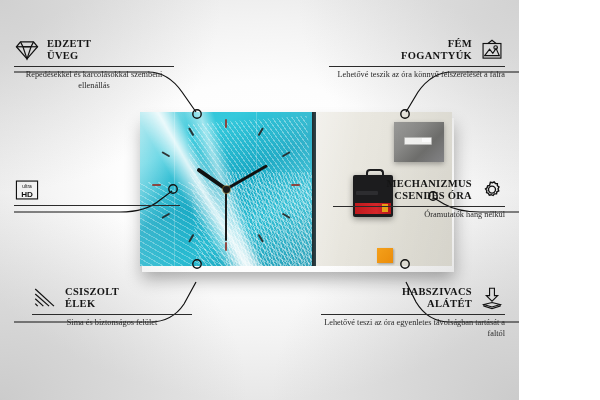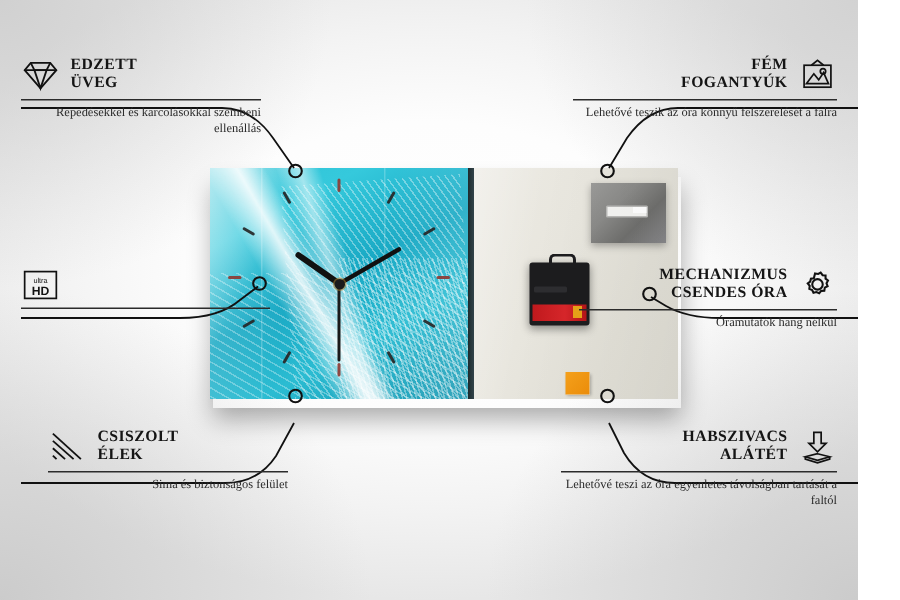--- a/index.html
+++ b/index.html
@@ -2,21 +2,21 @@
 <html><head>
 <meta charset="utf-8">
 <style>
   html,body{margin:0;padding:0;}
   body{
     width:600px;height:400px;overflow:hidden;
     font-family:"Liberation Serif", serif;
     background:#ffffff;
   }
   #stage{
-    position:relative;width:572px;height:400px;
+    position:relative;width:519px;height:400px;
     background:
       radial-gradient(ellipse 60% 55% at 50% 45%, #ffffff 0%, #fdfdfd 45%, #f3f3f3 72%, #e7e7e7 100%);
     overflow:hidden;
   }
   
   .vig{position:absolute;pointer-events:none;}
   .vig.tl{left:0;top:0;width:230px;height:200px;
     background:radial-gradient(ellipse at 0% 0%, rgba(190,190,190,.55) 0%, rgba(200,200,200,0) 68%);}
   .vig.tr{right:0;top:0;width:230px;height:200px;
     background:radial-gradient(ellipse at 100% 0%, rgba(190,190,190,.5) 0%, rgba(200,200,200,0) 68%);}
@@ -97,21 +97,21 @@
   
   .callout{position:absolute;}
   .co-title{font-weight:bold;letter-spacing:.3px;color:#151515;line-height:1.18;font-size:10.5px;}
   .co-rule{height:1px;background:#2b2b2b;margin:3px 0 3px;}
   .co-desc{font-size:8.3px;color:#2a2a2a;line-height:1.3;}
   .co-head{display:flex;align-items:center;gap:7px;}
   .ico{flex:0 0 auto;width:26px;height:24px;}
   .ico svg{display:block;width:100%;height:100%;}
   .left .co-head{justify-content:flex-start;}
   .left .co-title{text-align:left;}
-  .left .co-desc{text-align:right;}
+  .left .co-desc{text-align:center;}
   .right .co-head{justify-content:flex-end;}
   .right .co-title{text-align:right;}
   .right .co-desc{text-align:right;}
 
   
   #links{position:absolute;left:0;top:0;width:600px;height:400px;pointer-events:none;}
 </style>
 </head>
 <body>
 

